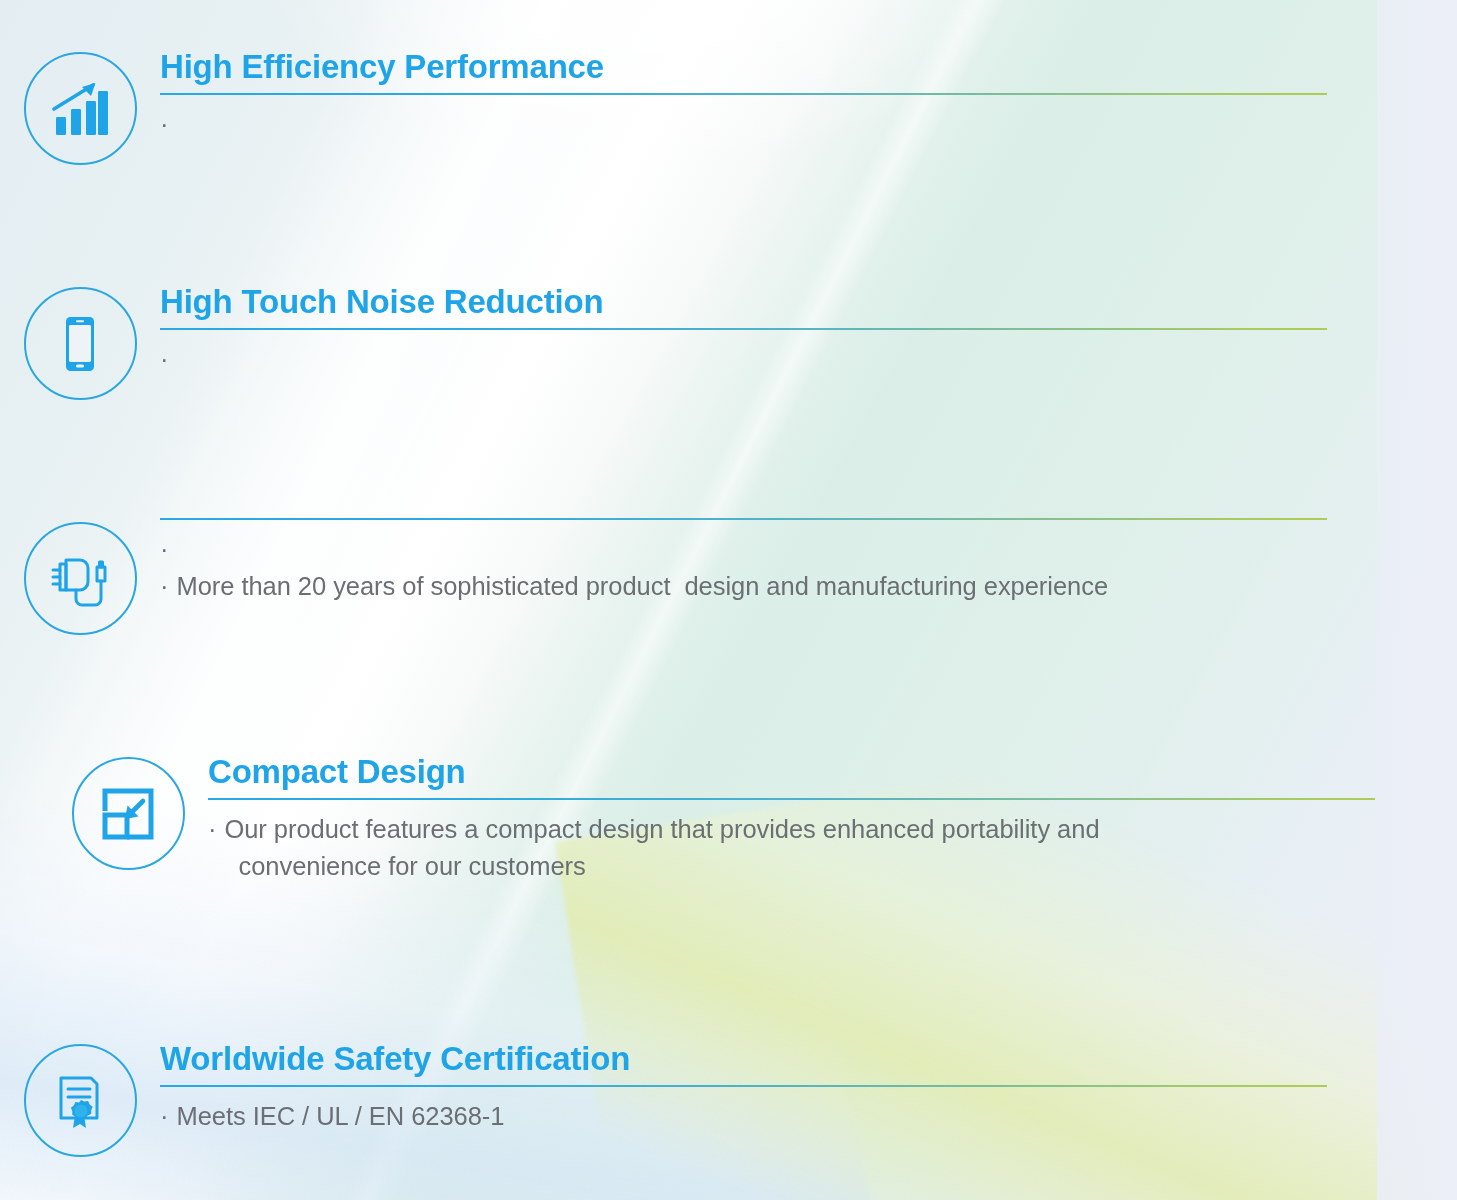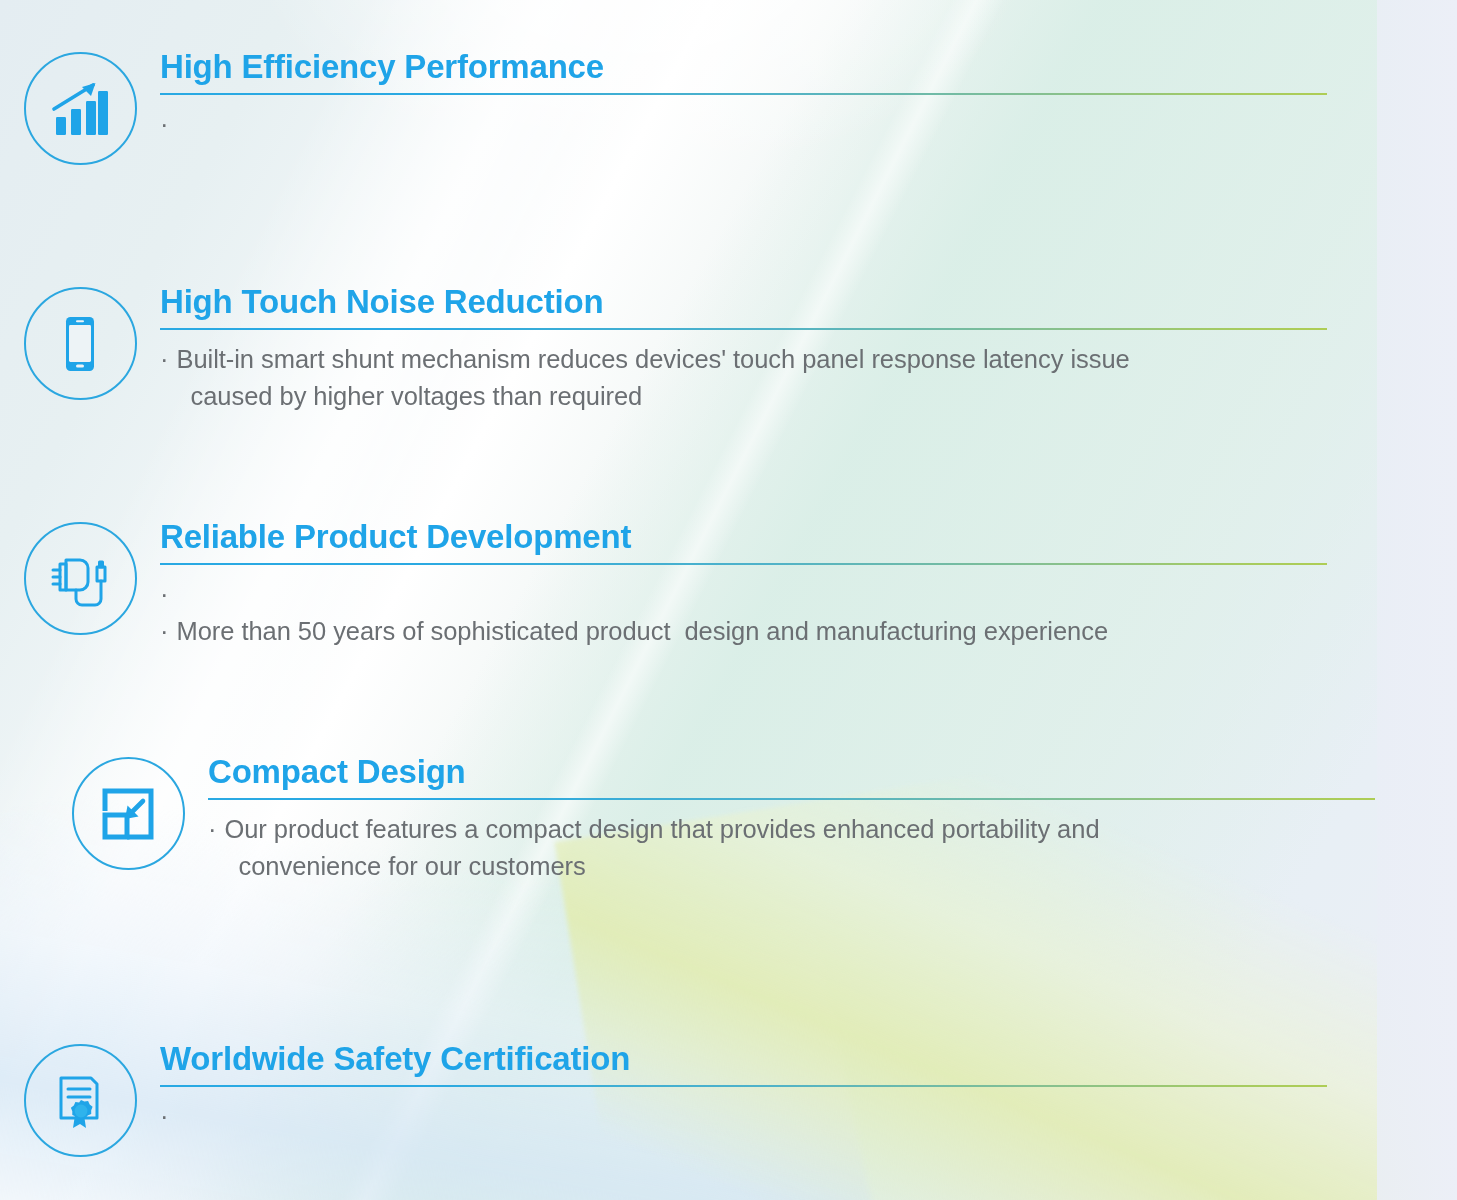--- a/index.html
+++ b/index.html
@@ -241,22 +241,20 @@
             <rect x="28" y="52.5" width="8" height="3" rx="1.5" fill="#edf3f6"></rect>
           </svg>
         </div>
       </div>
       <div class="feature-body">
         <h2 class="feature-title">High Touch Noise Reduction</h2>
         <div class="divider"></div>
         <ul class="bullets">
           <li class="bullet">
             <span class="bullet-dot">·</span>
-            <span class="bullet-text">Built-in smart shunt mechanism reduces devices' touch panel response latency issue
-  caused by higher voltages than required</span>
           </li>
         </ul>
       </div>
     </section>
 
     <section class="feature" style="top:518px;">
       <div class="icon-wrap">
         <div class="icon-circle">
           <svg width="66" height="66" viewBox="0 0 66 66" aria-hidden="true">
             <g fill="none" stroke="#1fa4e8" stroke-width="3" stroke-linecap="round" stroke-linejoin="round">
@@ -271,29 +269,28 @@
 
               <path d="M29 44 v9 a6 6 0 0 0 6 6 h13 a6 6 0 0 0 6 -6 v-18"></path>
 
               <path d="M50 21 h8 v14 h-8 z"></path>
               <path d="M52.5 16 h3 v5 h-3 z"></path>
             </g>
           </svg>
         </div>
       </div>
       <div class="feature-body">
-        <h2 class="feature-title">Reliable Product Development</h2>
-        <div class="divider"></div>
-        <ul class="bullets">
-          <li class="bullet">
-            <span class="bullet-dot">·</span>
-          </li>
-          <li class="bullet">
-            <span class="bullet-dot">·</span>
-            <span class="bullet-text">More than 50 years of sophisticated product  design and manufacturing experience</span>
+        <div class="divider"></div>
+        <ul class="bullets">
+          <li class="bullet">
+            <span class="bullet-dot">·</span>
+          </li>
+          <li class="bullet">
+            <span class="bullet-dot">·</span>
+            <span class="bullet-text">More than 20 years of sophisticated product  design and manufacturing experience</span>
           </li>
         </ul>
       </div>
     </section>
 
     <section class="feature" style="top:753px;margin-left:48px;">
       <div class="icon-wrap">
         <div class="icon-circle">
           <svg width="62" height="62" viewBox="0 0 62 62" aria-hidden="true">
             <g fill="none" stroke="#1fa4e8" stroke-width="5">
@@ -343,19 +340,20 @@
             <circle cx="32" cy="41" r="6.4" fill="#2fb3ec"></circle>
           </svg>
         </div>
       </div>
       <div class="feature-body">
         <h2 class="feature-title">Worldwide Safety Certification</h2>
         <div class="divider"></div>
         <ul class="bullets">
           <li class="bullet">
             <span class="bullet-dot">·</span>
+            <span class="bullet-text">Meets IEC / UL / EN 62368-1</span>
           </li>
         </ul>
       </div>
     </section>
 
   </div>
 </div>
 
 </body></html>

